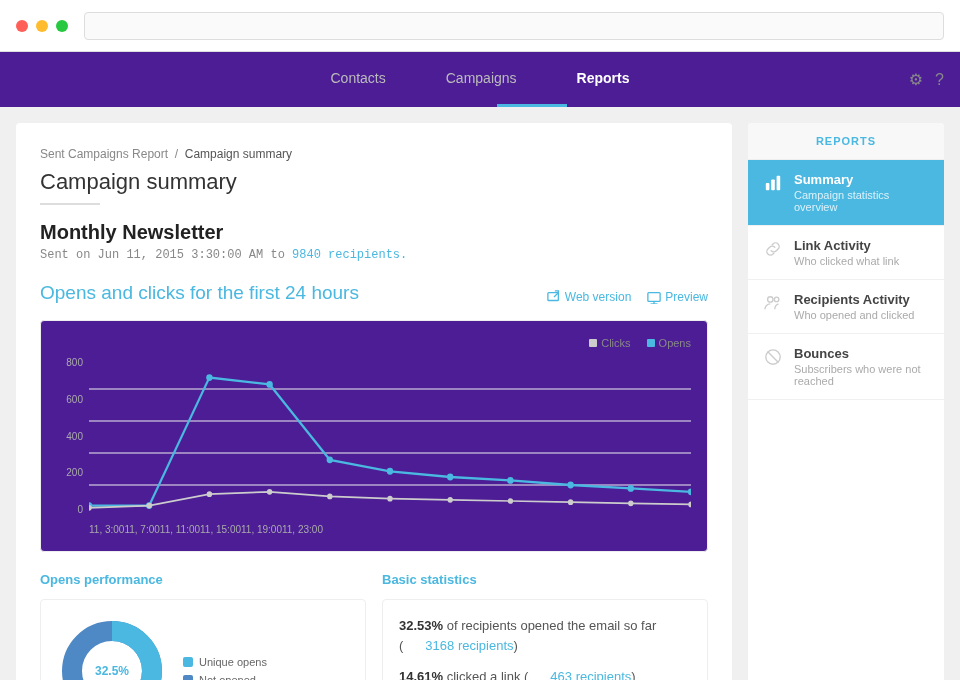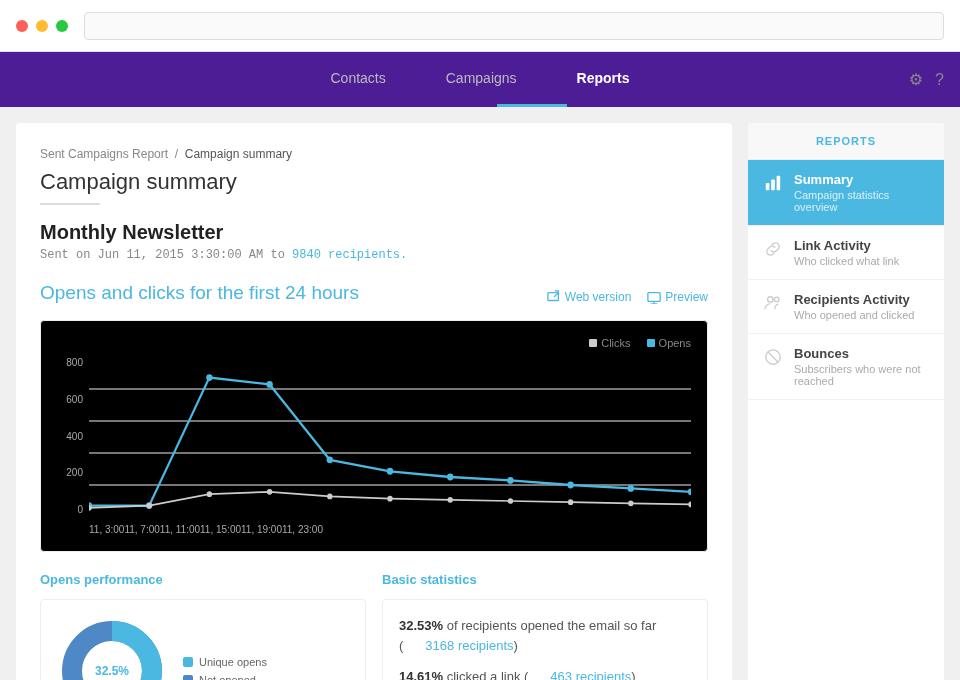--- a/index.html
+++ b/index.html
@@ -156,21 +156,21 @@
       display: flex;
       align-items: center;
       gap: 4px;
     }
 
     .chart-container {
       border: 1px solid #eee;
       border-radius: 4px;
       padding: 16px;
       margin-bottom: 20px;
-      background: #000000;
+      background: #4c1d95;
     }
 
     .chart-legend {
       display: flex;
       justify-content: flex-end;
       gap: 16px;
       margin-bottom: 8px;
       font-size: 11px;
       color: #888;
     }

